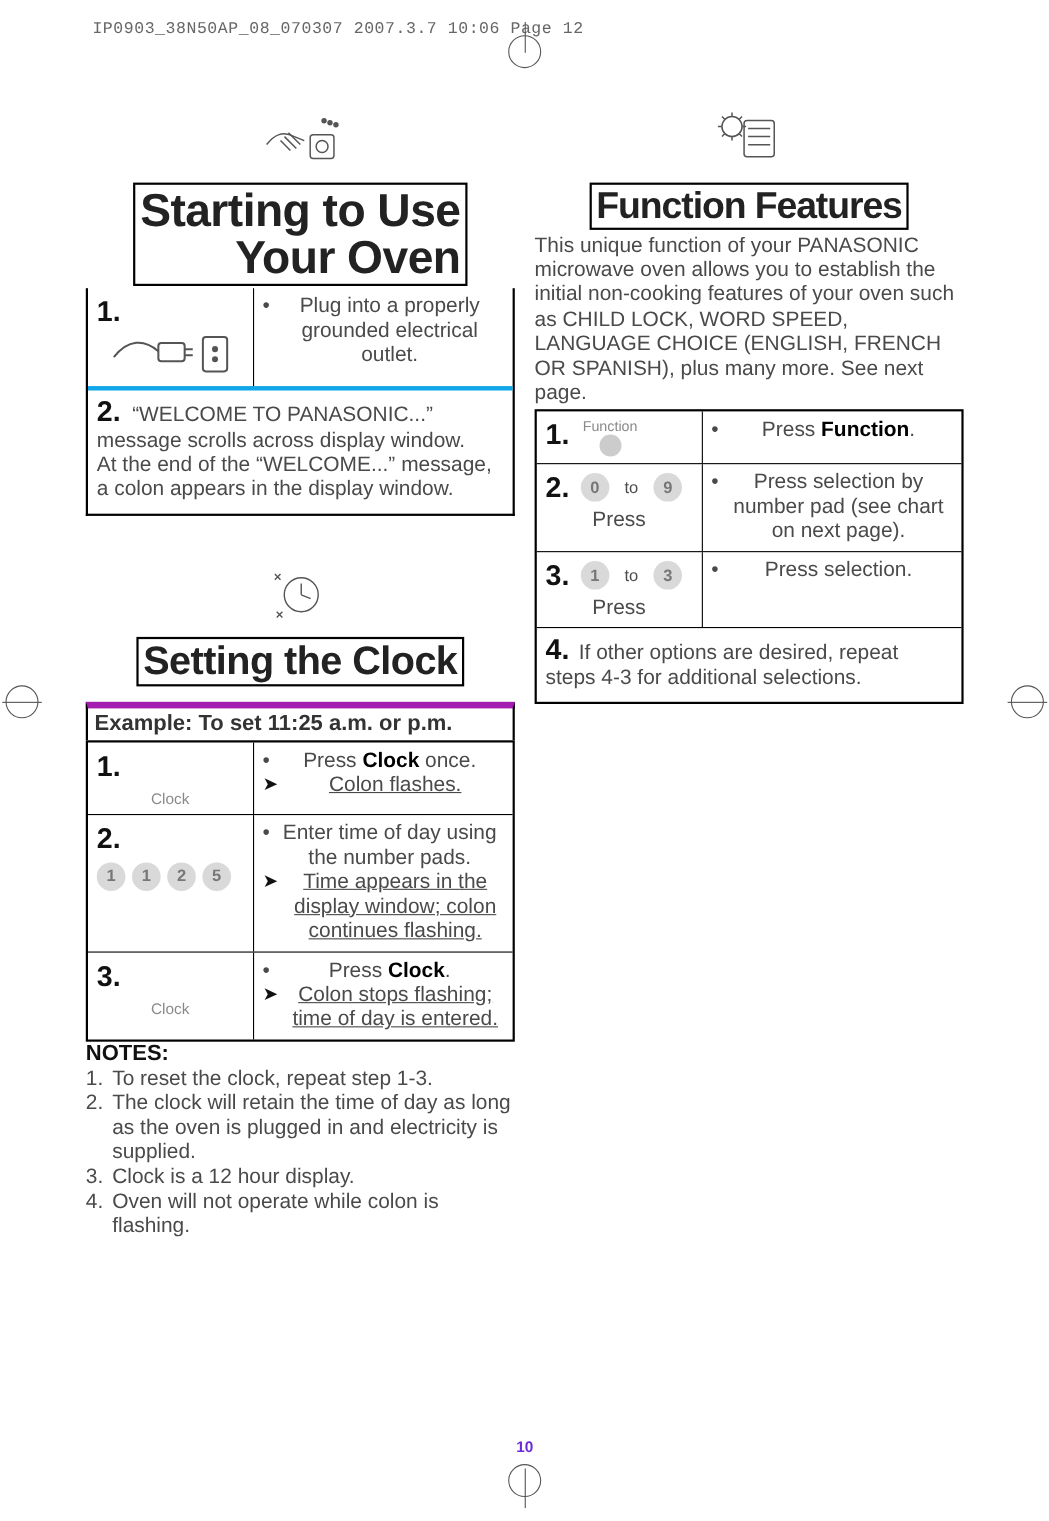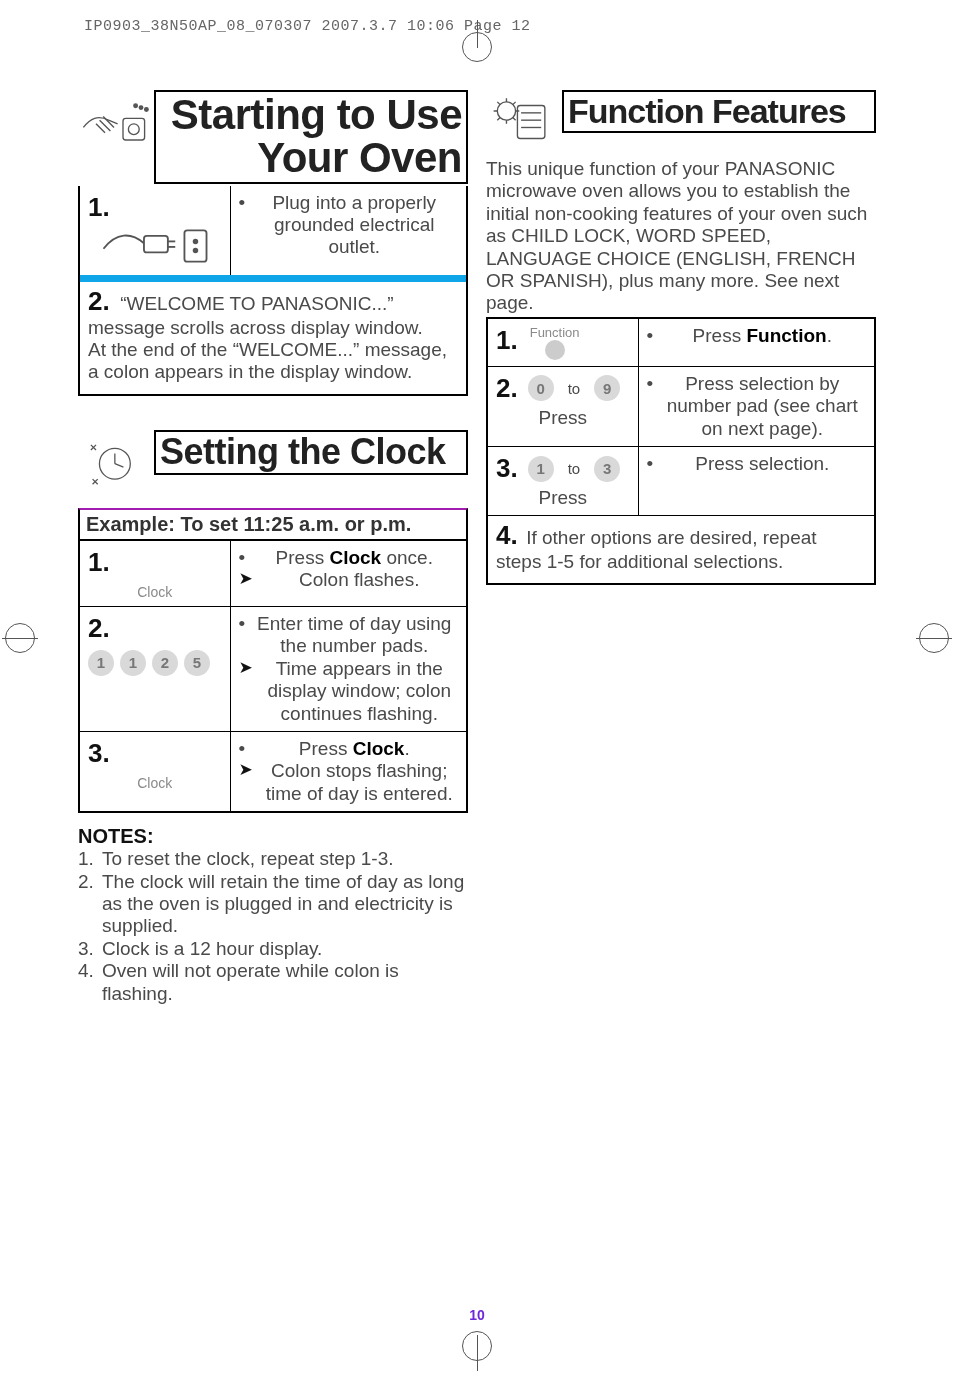--- a/index.html
+++ b/index.html
@@ -28,21 +28,21 @@
   }
 
   .main {
     position: absolute; top: 90px; left: 78px; right: 78px; bottom: 80px;
     display: flex; gap: 18px;
   }
   .col { flex: 1 1 0; }
 
   
   .section-title-wrap {
-    display: flex; align-items: flex-start; gap: 4px; margin-bottom: 2px;
+    display: flex; align-items: center; gap: 4px; margin-bottom: 2px; flex-direction: column;
   }
   .section-icon {
     flex: 0 0 72px; height: 64px; display: flex; align-items: center; justify-content: center;
   }
   .section-title-box {
     border: 2px solid #000;
     padding: 2px 4px;
     flex: 1;
   }
   .section-title {
@@ -63,21 +63,21 @@
   .row.noborder { border-top: none; }
   .row.full { display: block; padding: 4px 8px 10px 8px; }
   .cell { padding: 6px 8px; }
   .cell.left { flex: 0 0 39%; border-right: 1px solid #000; }
   .cell.right { flex: 1 1 0; text-align: center; }
   .stepnum { font-size: 26px; font-weight: 800; color: #111; }
   .steptext { font-size: 19px; color: #4a4a4a; line-height: 1.18; }
   .bold { font-weight: 800; color: #000; }
   .example-bar {
     font-weight: 800; font-size: 20px; padding: 3px 6px; border: 2px solid #000;
-    border-top: 2px solid #a21caf; border-bottom: none;
+    border-top: 6px solid #a21caf; border-bottom: none;
     margin-top: 14px;
   }
 
   
   .key-row { display: flex; gap: 6px; margin-top: 6px; align-items: center; }
   .key-label {
     font-size: 14px; color: #8a8a8a; font-family: Verdana, Arial, sans-serif;
     display: flex; flex-direction: column; align-items: center; gap: 1px;
   }
   .key-circle {
@@ -86,25 +86,25 @@
     display: inline-flex; align-items: center; justify-content: center;
     font-size: 15px; font-weight: 600;
     font-family: Verdana, Arial, sans-serif;
   }
   .press-lbl { font-size: 19px; color: #4a4a4a; margin-top: 3px; }
   .to-lbl { font-size: 15px; color: #4a4a4a; margin: 0 4px; }
 
   ul.bullets { list-style: none; }
   ul.bullets > li { position: relative; padding-left: 12px; font-size: 19px; color: #4a4a4a; line-height: 1.18; }
   ul.bullets > li::before { content: "•"; position: absolute; left: 0; top: 0; }
-  .arrow-line { position: relative; padding-left: 22px; font-size: 19px; color: #4a4a4a; line-height: 1.18; }
+  .arrow-line { position: relative; padding-left: 22px; font-size: 19px; color: #4a4a4a; line-height: 1.18; text-decoration: underline; }
   .arrow-line::before { content: "➤"; position: absolute; left: 0; top: 0; font-size: 17px; color: #111; }
 
   
-  .notes-head { font-size: 20px; font-weight: 800; color: #111; margin-top: 12px; }
+  .notes-head { font-size: 20px; font-weight: 800; color: #111; margin-top: 0; }
   .notes-list { font-size: 19px; color: #4a4a4a; line-height: 1.18; padding-left: 0; }
   .notes-list .note { display: flex; gap: 6px; }
   .notes-list .note .n { flex: 0 0 18px; }
   .notes-list .note .t { flex: 1; }
 
   
   .intro { font-size: 19px; color: #4a4a4a; line-height: 1.18; margin: 4px 0 2px 0; }
 
   .func-ico {
     display: flex; flex-direction: column; align-items: center; gap: 0px;
@@ -180,21 +180,21 @@
               </g>
             </svg>
           </div>
         </div>
         <div class="cell right">
           <ul class="bullets">
               <li>Plug into a properly grounded electrical outlet.</li>
             </ul>
         </div>
       </div>
-      <div class="row full" style="border-top:7px solid #0ea5e9;">
+      <div class="row full" style="border-top:4px solid #0ea5e9;">
         <span class="stepnum">2.</span>
         <span class="steptext" style="white-space: pre-line; margin-left:6px;">“WELCOME TO PANASONIC...” message scrolls across display window.
 At the end of the “WELCOME...” message, a colon appears in the display window.</span>
       </div>
     </div>
 
     <div class="section-title-wrap" style="margin-top:34px;">
       <div class="section-icon">
         <svg viewBox="0 0 70 60" width="60" height="56">
           <g stroke="#555" stroke-width="1.5" fill="none">
@@ -361,20 +361,20 @@
         </div>
         <div class="cell right">
           <ul class="bullets">
               <li>Press selection.</li>
             </ul>
         </div>
       </div>
 
       <div class="row full">
         <span class="stepnum">4.</span>
-        <span class="steptext" style="margin-left:4px;">If other options are desired, repeat steps 1-5 for additional selections.</span>
+        <span class="steptext" style="margin-left:4px;">If other options are desired, repeat steps 4-3 for additional selections.</span>
       </div>
     </div>
   </div>
 </div>
 
 <div class="pg-num">10</div>
 <div class="bottom-crop"></div>
 
 </body></html>

